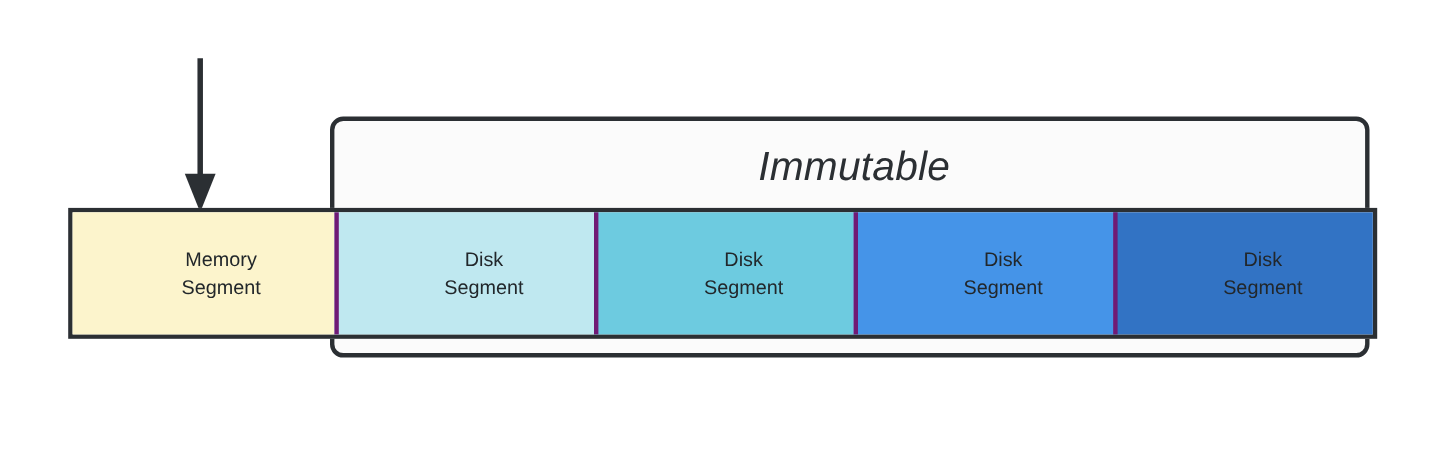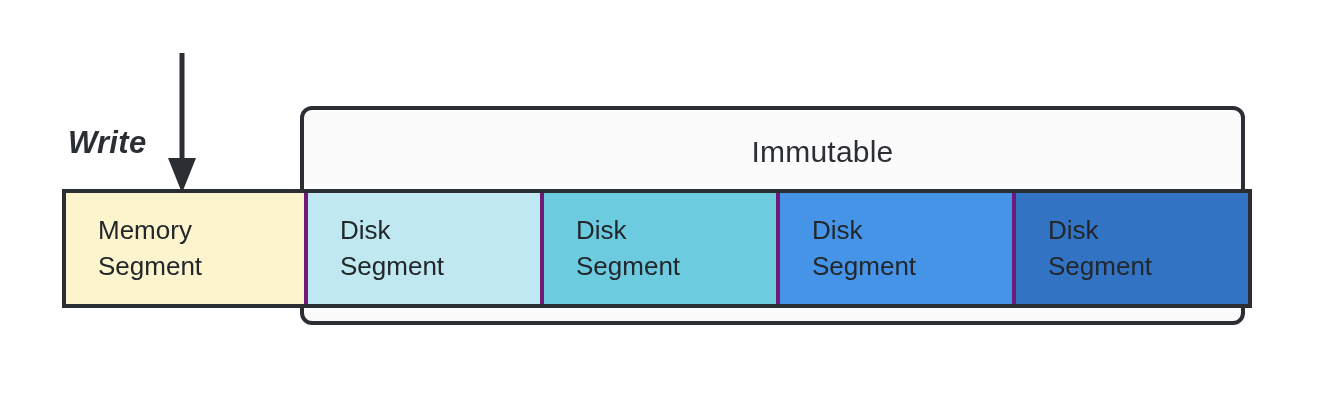--- a/index.html
+++ b/index.html
@@ -33,44 +33,44 @@
   }
   .immutable-label {
     position: absolute;
     left: 0;
     top: 0;
     width: 945px;
     height: 83px;
     display: flex;
     align-items: center;
     justify-content: center;
-    font-size: 30px;
+    font-style: italic;
+    font-size: 37px;
     color: #2b2f33;
     letter-spacing: 0.2px;
-    padding-left: 46px;
   }
 
   
   .segment-strip {
     position: absolute;
     left: 62px;
     top: 189px;
     height: 119px;
     display: flex;
     box-sizing: border-box;
     border: 4px solid #2b2f33;
     background: #ffffff;
   }
   .segment {
     box-sizing: border-box;
     display: flex;
     flex-direction: column;
-    align-items: flex-start;
+    align-items: center;
     justify-content: center;
-    font-size: 26px;
+    font-size: 18px;
     line-height: 1.37;
     color: #22272b;
     text-align: center;
     padding-left: 32px;
   }
   .segment + .segment {
     border-left: 4px solid #701a75;
   }
   .seg-line { display: block; }
 
@@ -101,21 +101,20 @@
 
   <div class="immutable-box">
     <div class="immutable-label">Immutable</div>
   </div>
 
   <svg class="write-arrow" viewBox="0 0 48 150" xmlns="http://www.w3.org/2000/svg">
     <line x1="22" y1="7" x2="22" y2="118" stroke="#2b2f33" stroke-width="5"></line>
     <polygon points="22,147 8,112 36,112" fill="#2b2f33"></polygon>
   </svg>
 
-  <div class="write-label">Write</div>
 
   <div class="segment-strip">
       <div class="segment" style="background: rgb(252, 244, 204); width: 238px;">
         <span class="seg-line">Memory</span>
         <span class="seg-line">Segment</span>
       </div>
       <div class="segment" style="background: rgb(191, 232, 240); width: 236px;">
         <span class="seg-line">Disk</span>
         <span class="seg-line">Segment</span>
       </div>

